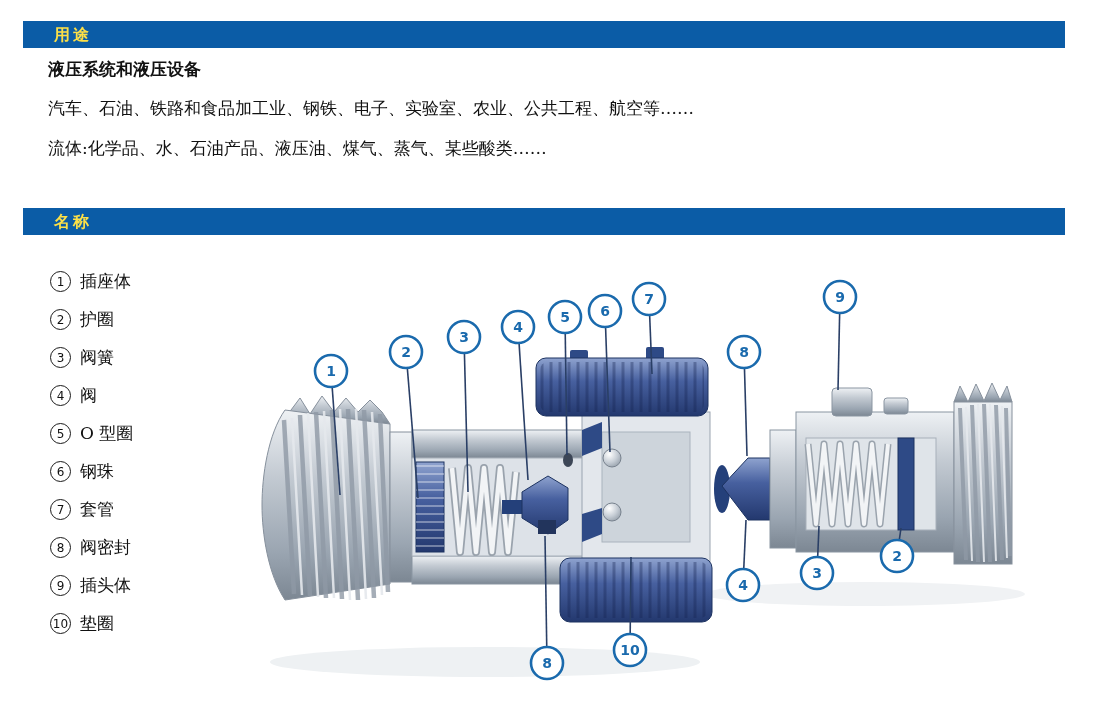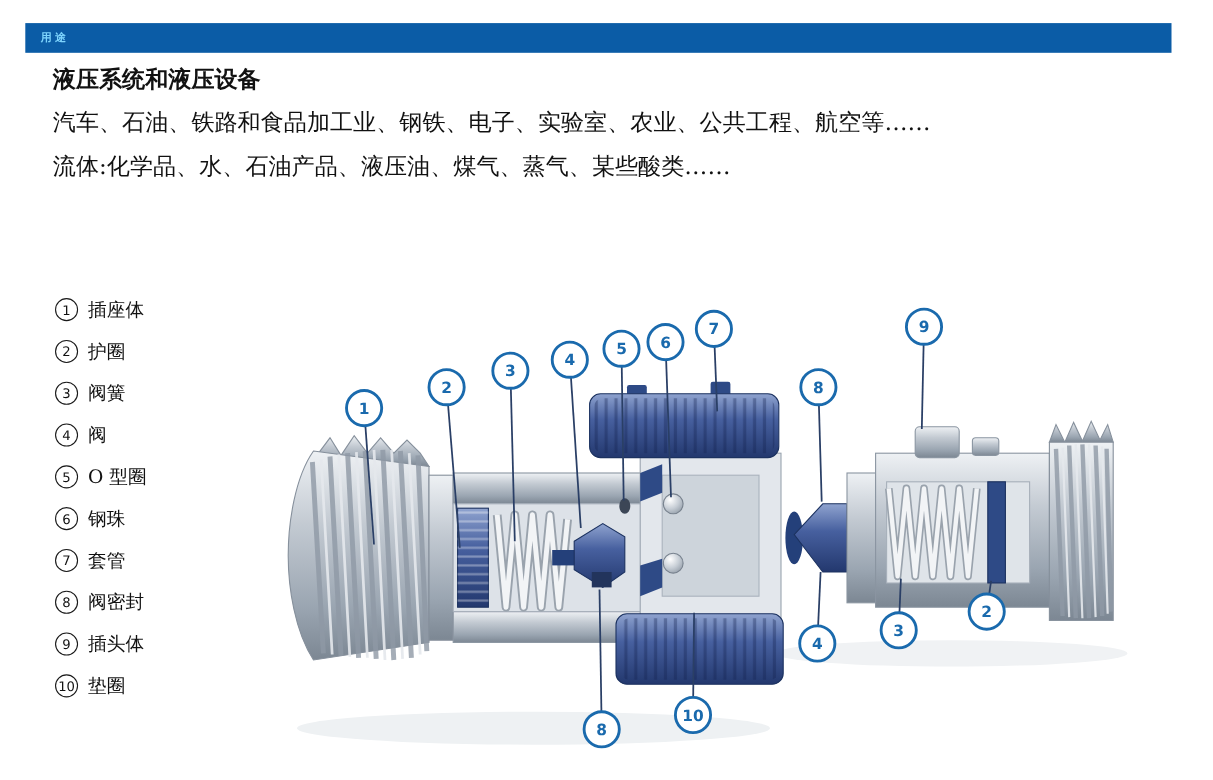--- a/index.html
+++ b/index.html
@@ -3,27 +3,27 @@
 <meta charset="utf-8">
 <style>
   * { margin:0; padding:0; box-sizing:border-box; }
   body { background:#ffffff; }
   .page {
     position:relative; width:1103px; height:709px; background:#ffffff;
     font-family:"DejaVu Serif", serif; color:#111; overflow:hidden;
   }
   .bar {
     position:absolute; left:23px; width:1042px; height:27px;
-    background:#0b5ca6; color:#7dd3fc;
-    font-family:"DejaVu Sans", sans-serif; font-weight:bold; font-size:10px;
-    line-height:27px; padding-left:14px; letter-spacing:3px;
+    background:#0b5ca6; color:#fde047;
+    font-family:"DejaVu Sans", sans-serif; font-weight:bold; font-size:16px;
+    line-height:27px; padding-left:31px; letter-spacing:3px;
   }
   .bar1 { top:21px; }
   .bar2 { top:208px; }
-  .para { position:absolute; left:48px; font-size:21px; white-space:nowrap; }
+  .para { position:absolute; left:48px; font-size:17px; white-space:nowrap; }
   .para-bold { top:58px; font-weight:bold; }
   .para2 { top:97px; }
   .para3 { top:137px; }
   .parts { position:absolute; left:50px; top:262px; }
   .part-row { height:38px; display:flex; align-items:center; gap:9px; font-size:17px; }
   .pnum {
     width:21px; height:21px; border:1.5px solid #1a1a1a; border-radius:50%;
     font-size:12px; line-height:20px; text-align:center; flex:0 0 auto;
     font-family:"DejaVu Sans", sans-serif;
   }
@@ -38,20 +38,23 @@
 <div class="page">
 
   <div class="bar bar1">
     <span>用途</span>
   </div>
 
   <div class="para para-bold">液压系统和液压设备</div>
   <div class="para para3">流体:化学品、水、石油产品、液压油、煤气、蒸气、某些酸类……</div>
   <div class="para para2">汽车、石油、铁路和食品加工业、钢铁、电子、实验室、农业、公共工程、航空等……</div>
 
+  <div class="bar bar2">
+    <span>名称</span>
+  </div>
 
   <div class="parts">
     <div class="part-row">
         <span class="pnum">1</span>
         <span>插座体</span>
       </div>
     <div class="part-row">
         <span class="pnum">2</span>
         <span>护圈</span>
       </div>

